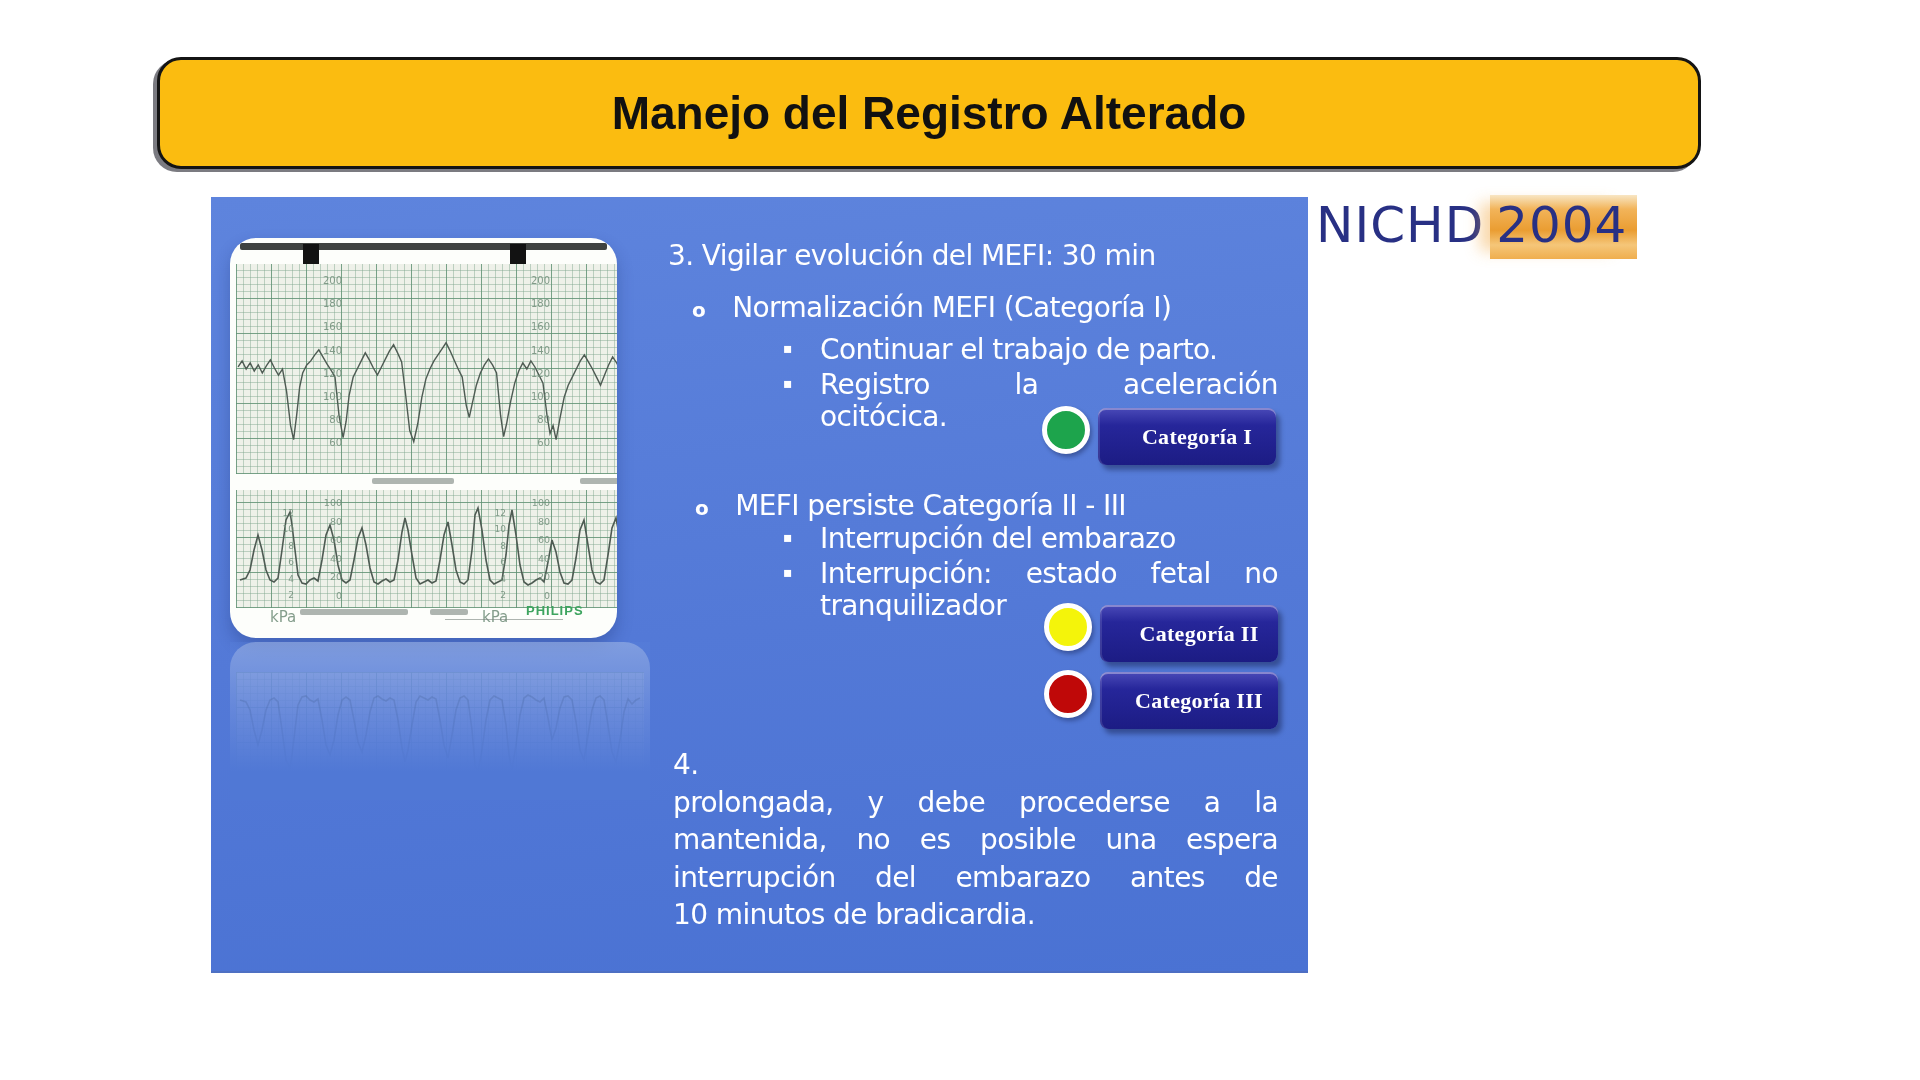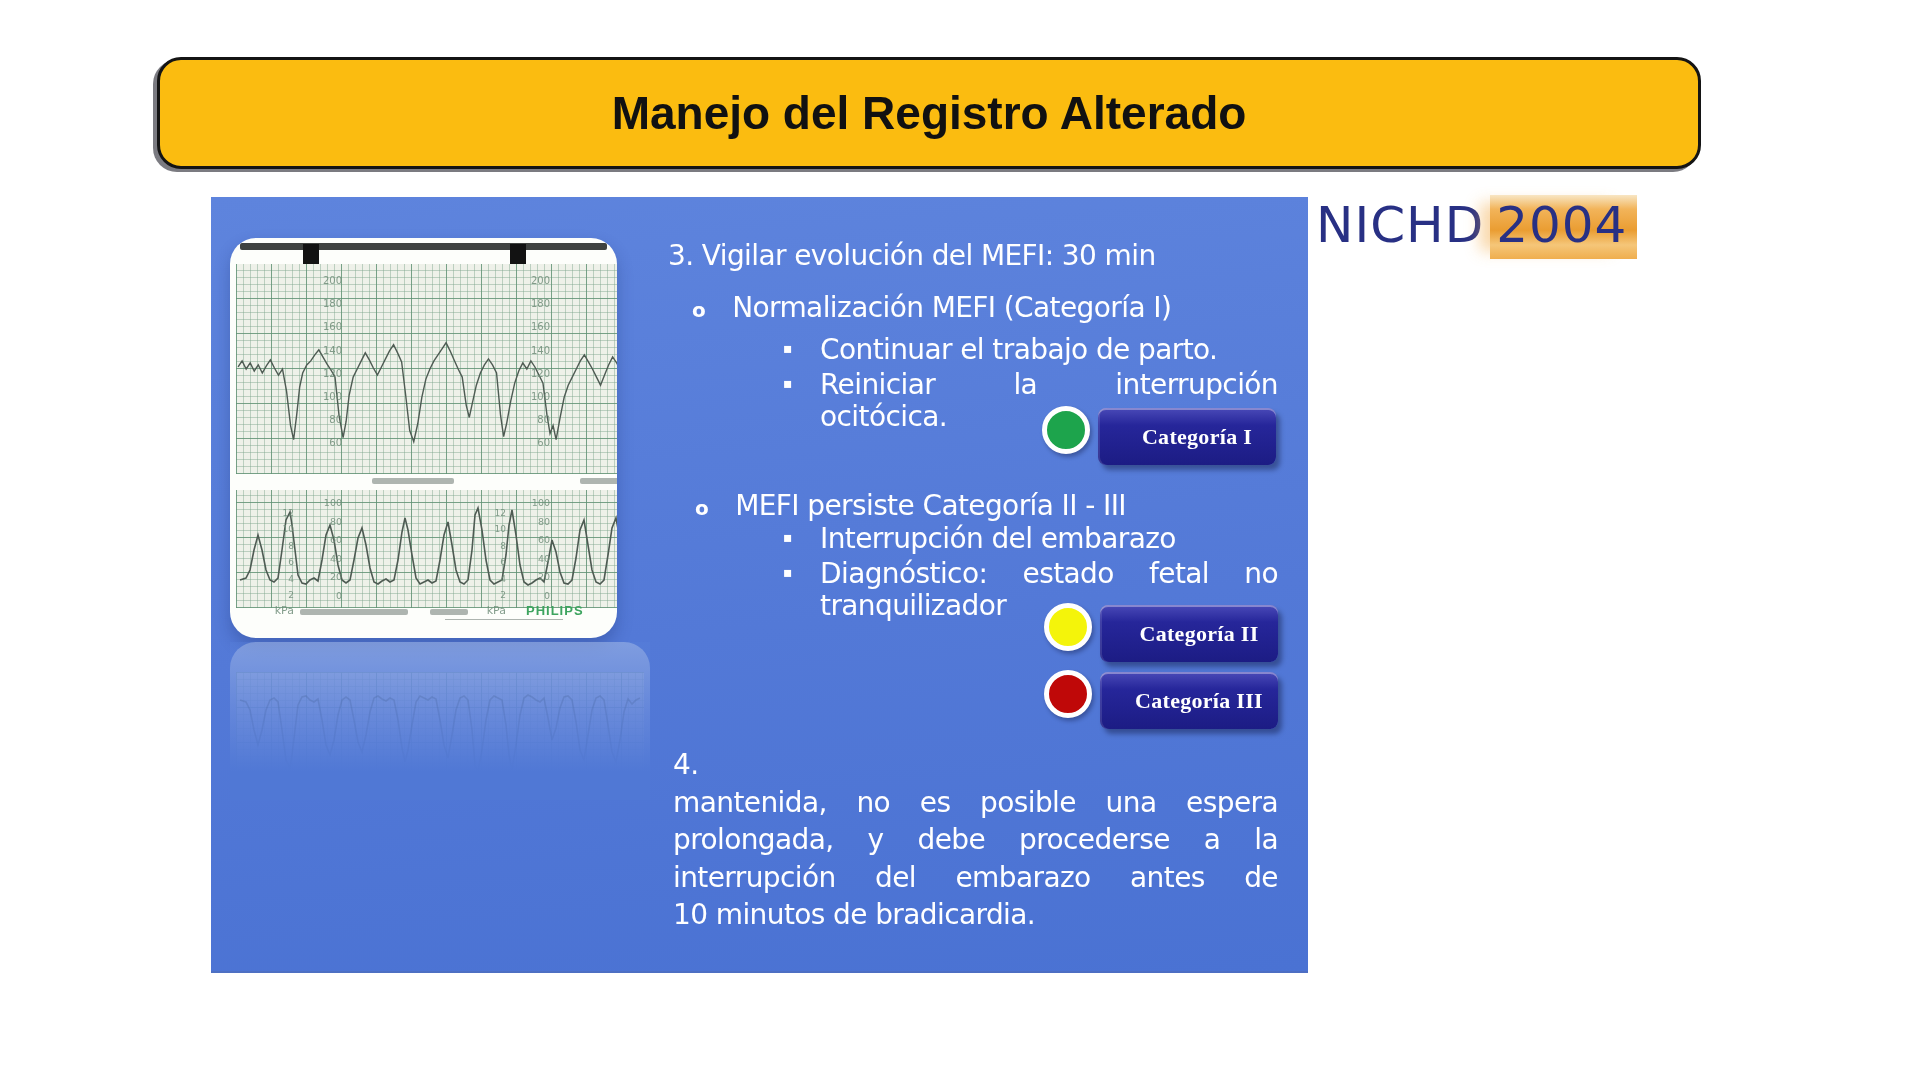--- a/index.html
+++ b/index.html
@@ -42,21 +42,21 @@
   .trace-svg{left:6px;color:#4e5b53;}
   .trace-svg.fhr{top:26px;} .trace-svg.toco{top:252px;}
   .scale-col{display:flex;flex-direction:column;color:rgba(110,140,120,.85);
     font-size:10px;text-align:right;width:24px;}
   .fhr-col{top:31px;line-height:23.2px;}
   .fhr-col.a{left:88px;} .fhr-col.b{left:296px;}
   .pct-col{top:256px;line-height:18.6px;font-size:9.5px;}
   .pct-col.a{left:88px;} .pct-col.b{left:296px;}
   .kpa-col{top:267px;line-height:16.4px;font-size:9px;}
   .kpa-col.a{left:40px;} .kpa-col.b{left:252px;}
-  .kpa-unit{margin-top:0;font-size:11px;}
+  .kpa-unit{margin-top:6px;font-size:15px;}
   .smudge{height:6px;background:rgba(110,120,115,.55);border-radius:2px;filter:blur(.6px);}
   .philips{left:296px;top:365px;color:#3da45f;font-weight:700;font-size:13px;letter-spacing:1px;
     font-family:"Liberation Sans",sans-serif;text-align:right;}
   .ctg-underline{left:215px;top:381px;width:118px;height:1px;background:rgba(120,130,125,.6);}
 
   
   .ctg-reflection{left:19px;top:445px;width:420px;height:158px;overflow:hidden;}
   .refl-inner{position:absolute;left:0;top:0;width:420px;height:400px;transform:scaleY(-1);}
   .refl-white{position:absolute;inset:0;background:rgba(248,250,246,.40);border-radius:26px;}
   .refl-grid{opacity:.25;}
@@ -207,21 +207,21 @@
       <span class="o-glyph">o</span>
       <span>Normalización MEFI (Categoría I)</span>
     </div>
     <div class="abs txt sq-row p1">
       <span class="sq-glyph">▪</span>
       <span class="sq-text nline">Continuar el trabajo de parto.</span>
     </div>
     <div class="abs txt sq-row p2">
       <span class="sq-glyph">▪</span>
       <span class="sq-text">
-          <span class="jline">Reiniciar la interrupción</span>
+          <span class="jline">Registro la aceleración</span>
           <span class="nline">ocitócica.</span>
         </span>
     </div>
 
     <div class="abs cat-row cat-row1">
       <div class="cat-dot dot-green"></div>
       <div class="cat-btn">
         <span>Categoría I</span>
       </div>
     </div>
@@ -230,21 +230,21 @@
       <span class="o-glyph">o</span>
       <span>MEFI persiste Categoría II - III</span>
     </div>
     <div class="abs txt sq-row p3">
       <span class="sq-glyph">▪</span>
       <span class="sq-text nline">Interrupción del embarazo</span>
     </div>
     <div class="abs txt sq-row p4">
       <span class="sq-glyph">▪</span>
       <span class="sq-text">
-          <span class="jline">Diagnóstico: estado fetal no</span>
+          <span class="jline">Interrupción: estado fetal no</span>
           <span class="nline">tranquilizador</span>
         </span>
     </div>
 
     <div class="abs cat-row cat-row3">
       <div class="cat-dot dot-red"></div>
       <div class="cat-btn">
         <span>Categoría III</span>
       </div>
     </div>
@@ -252,21 +252,21 @@
     <div class="abs cat-row cat-row2">
       <div class="cat-dot dot-yellow"></div>
       <div class="cat-btn">
         <span>Categoría II</span>
       </div>
     </div>
 
     <div class="abs txt item4">
       <span class="num">4.</span>
       <span class="lines">
+        <span class="jline">prolongada, y debe procederse a la</span>
         <span class="jline">mantenida, no es posible una espera</span>
-        <span class="jline">prolongada, y debe procederse a la</span>
         <span class="jline">interrupción del embarazo antes de</span>
         <span class="nline">10 minutos de bradicardia.</span>
       </span>
     </div>
 
   </div>
 </div>
 
 </body></html>

